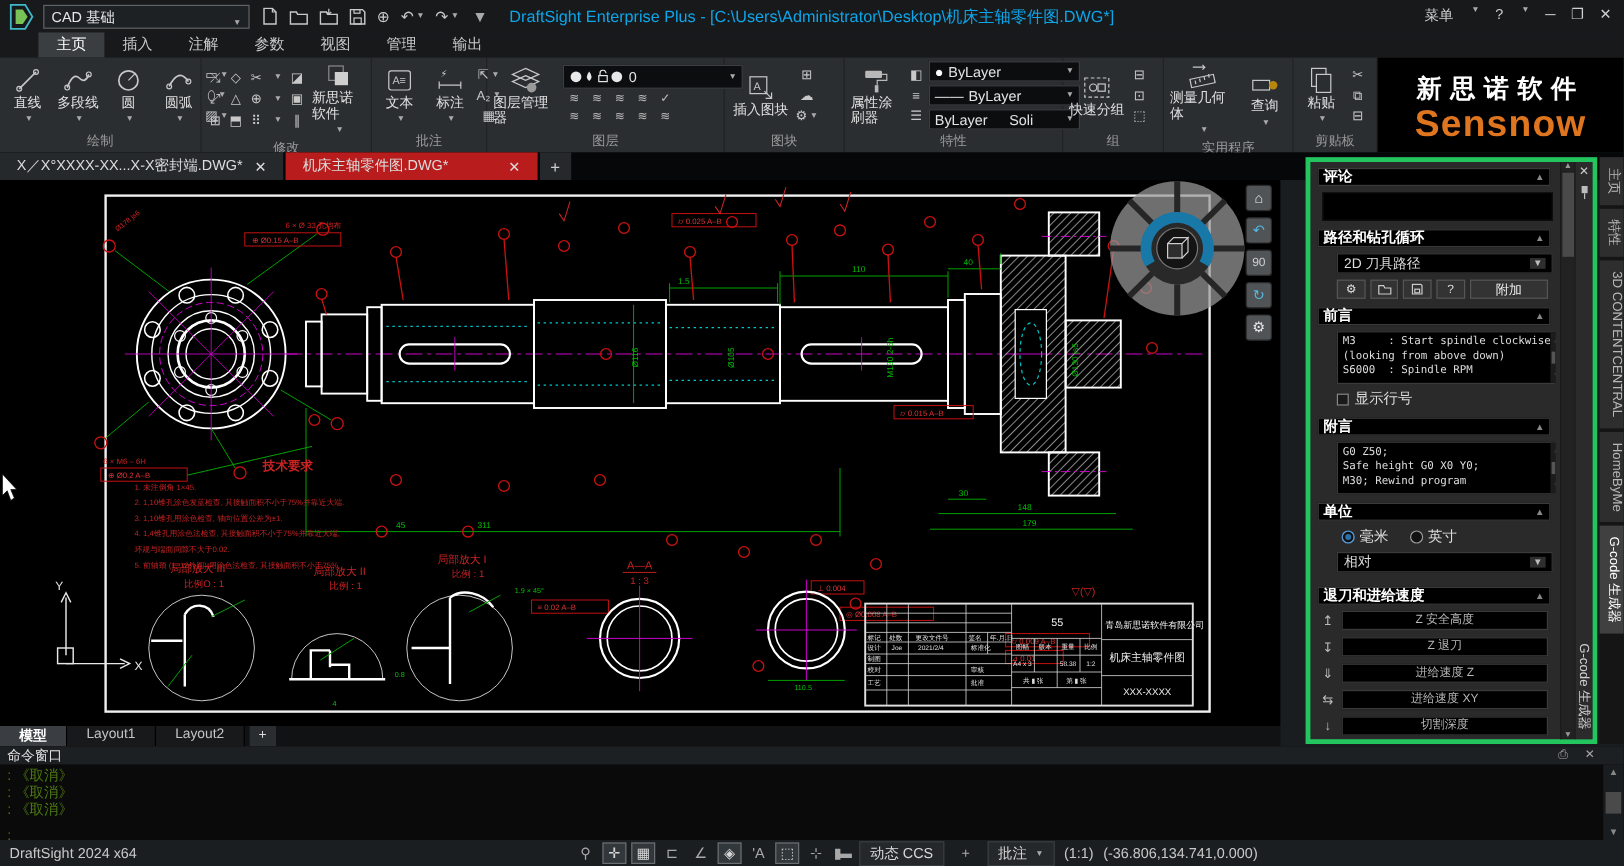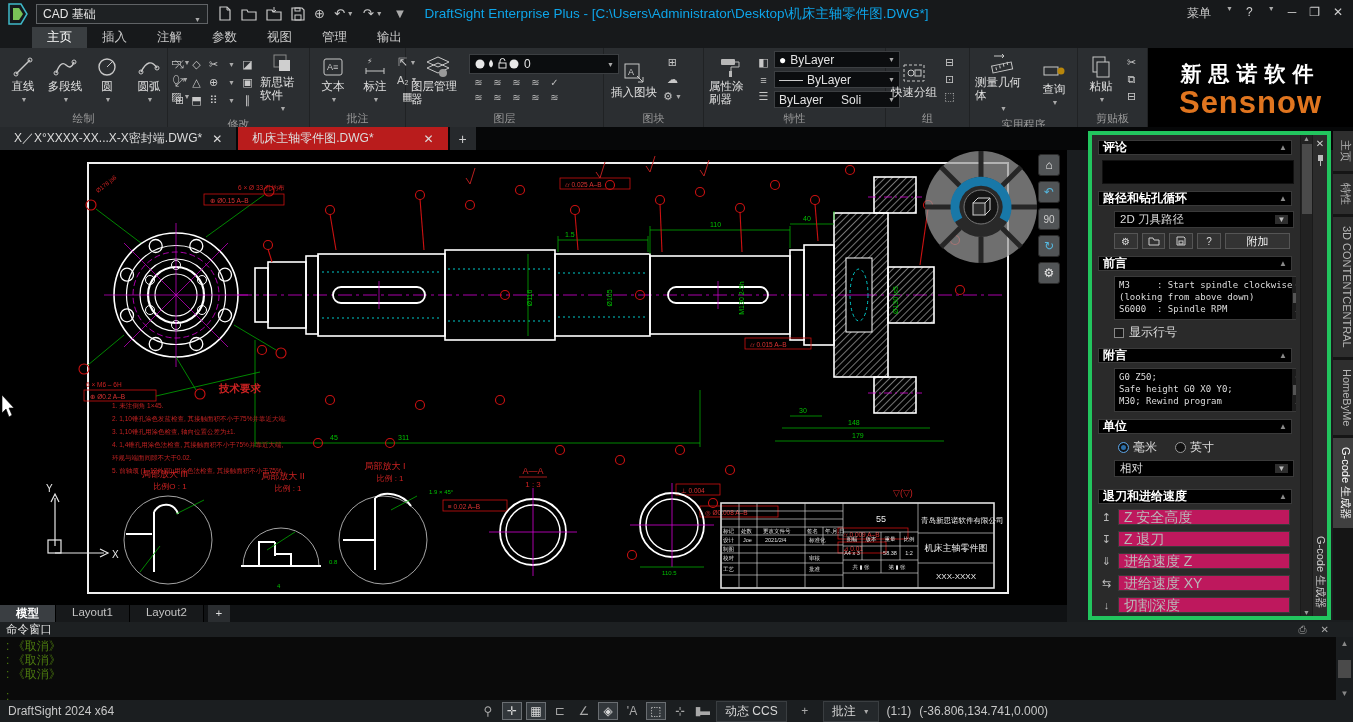--- a/index.html
+++ b/index.html
@@ -61,21 +61,21 @@
   .codebox { margin-left:14px; width:190px; height:44px; background:#000; border:1px solid #3a3a3a; position:relative; font-family:"DejaVu Sans Mono","Liberation Mono",monospace; font-size:9px; line-height:12px; color:#ddd; padding:2px 14px 2px 4px; white-space:pre; }
   .vsb { position:absolute; right:0; top:0; bottom:0; width:11px; background:#1c1c1c; display:flex; flex-direction:column; justify-content:space-between; align-items:center; font-size:7px; color:#999; }
   .vsb .thumb { width:9px; height:10px; background:#555; }
   .cbrow { display:flex; align-items:center; gap:5px; margin:4px 0 0 14px; font-size:12px; color:#ddd; }
   .cb { width:10px; height:10px; border:1px solid #888; background:#1a1a1a; }
   .radiorow { display:flex; align-items:center; gap:18px; margin-left:18px; font-size:12px; color:#ddd; }
   .radio { width:11px; height:11px; border-radius:50%; border:1px solid #9a9a9a; display:inline-block; vertical-align:-2px; margin-right:4px; background:#111; }
   .radio.sel { border-color:#5b9bd5; background:#2b6ea8; box-shadow:inset 0 0 0 2px #111; }
   .frow { display:flex; align-items:center; gap:5px; margin:0 0 6px 0; }
   .ficon { width:14px; text-align:center; font-size:11px; color:#bbb; }
-  .finput { width:186px; height:16px; background:#be185d; border:1px solid #3a3a3a; color:#b8b8b8; font-size:14px; padding:0 5px; line-height:14px; }
+  .finput { width:186px; height:16px; background:#000000; border:1px solid #3a3a3a; color:#b8b8b8; font-size:10px; padding:0 5px; line-height:14px;text-align:center; }
   #pal-scroll { position:absolute; top:0; right:15px; bottom:0; width:12px; background:#222; border-left:1px solid #1a1a1a; display:flex; flex-direction:column; align-items:center; font-size:7px; color:#999; }
   #pal-scroll .thumb { width:10px; height:70px; background:#4a4a4a; margin-top:2px; }
   #pal-strip { position:absolute; top:0; right:0; bottom:0; width:15px; background:#2b2b2b; border-left:1px solid #1a1a1a; display:flex; flex-direction:column; align-items:center; padding:3px 0 8px; }
   .vtext { writing-mode:vertical-rl; text-orientation:sideways; font-size:11px; color:#cfcfcf; }
   
   #dock { position:absolute; top:131px; left:1333px; width:20px; height:489px; background:#151515; display:flex; flex-direction:column; }
   .dock-tab { writing-mode:vertical-rl; text-orientation:sideways; background:#2e2e2e; color:#b8b8b8; font-size:11px; padding:9px 0; text-align:center; margin-bottom:3px; width:20px; }
   .dock-tab.active { background:#404040; color:#fff; }
   
   #sheettabs { position:absolute; top:605px; left:0; width:1067px; height:17px; background:#101214; display:flex; align-items:stretch; font-size:11.5px; }

